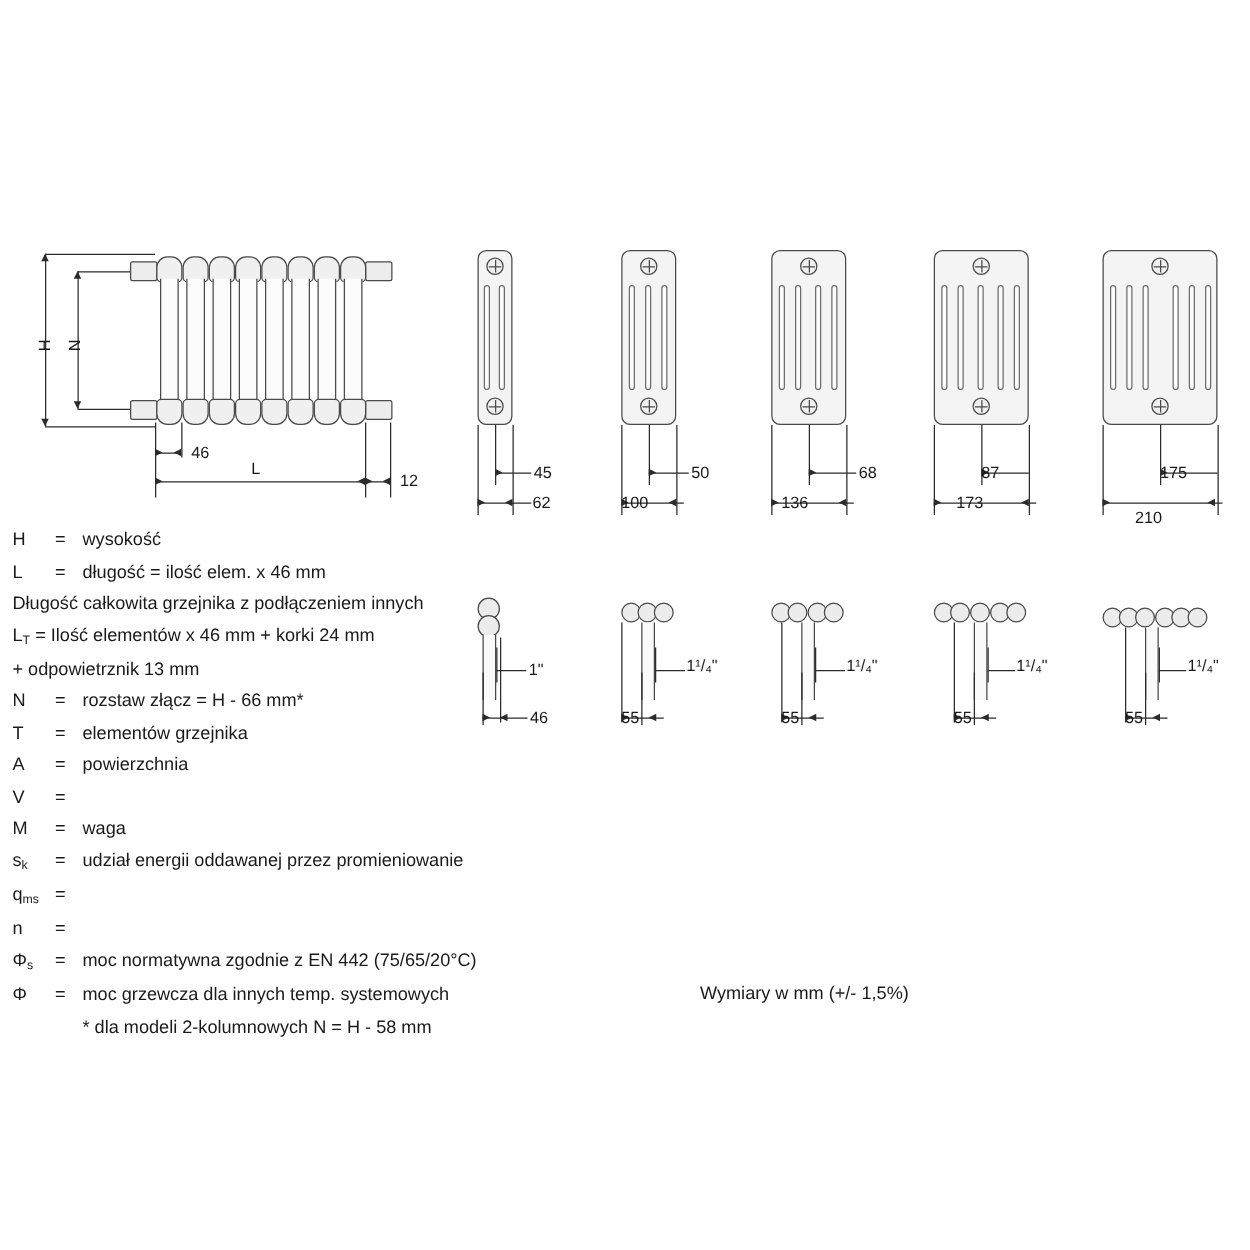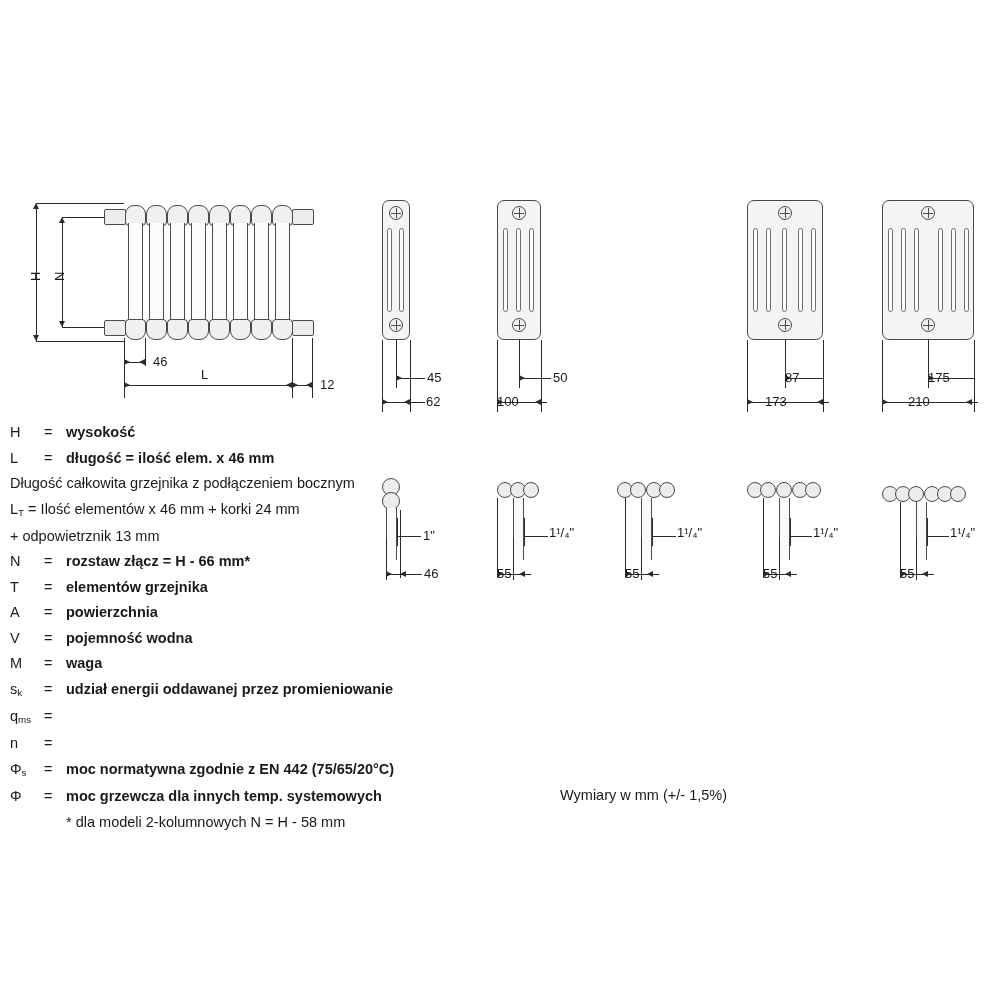--- a/index.html
+++ b/index.html
@@ -44,21 +44,20 @@
     width: 34px;
     flex: 0 0 34px;
     white-space: nowrap;
   }
   .legend-eq {
     width: 22px;
     flex: 0 0 22px;
   }
   .legend-txt {
     flex: 1 1 auto;
-    font-weight: bold;
   }
   .legend-full {
     margin-bottom: 11px;
     white-space: nowrap;
   }
   .legend-indent {
     margin-bottom: 11px;
     padding-left: 56px;
   }
   sub {
@@ -281,20 +280,42 @@
     <div class="abs hline" style="left:34px; top:178px; width:32px;"></div>
     <div class="arrow-r" style="left:34px; top:175px;"></div>
     <div class="dim-label" style="left:68px; top:170px;">50</div>
 
     <div class="abs hline" style="left:12px; top:202px; width:50px;"></div>
     <div class="arrow-r" style="left:12px; top:199px;"></div>
     <div class="arrow-l" style="left:50px; top:199px;"></div>
     <div class="dim-label" style="left:12px; top:194px;">100</div>
   </div>
 
+  <div class="sec" style="left:605px; top:200px; width:130px; height:220px;">
+    <div class="sec-body" style="left:12px; top:0; width:60px; height:140px;"></div>
+    <div class="sec-tube" style="left:18px; top:28px; width:5px; height:84px;"></div>
+    <div class="sec-tube" style="left:31px; top:28px; width:5px; height:84px;"></div>
+    <div class="sec-tube" style="left:47px; top:28px; width:5px; height:84px;"></div>
+    <div class="sec-tube" style="left:60px; top:28px; width:5px; height:84px;"></div>
+    <div class="nipple" style="left:35px; top:6px; width:14px; height:14px;"></div>
+    <div class="nipple" style="left:35px; top:118px; width:14px; height:14px;"></div>
+
+    <div class="abs vline" style="left:12px; top:140px; height:72px;"></div>
+    <div class="abs vline" style="left:72px; top:140px; height:72px;"></div>
+    <div class="abs vline" style="left:42px; top:140px; height:48px;"></div>
+
+    <div class="abs hline" style="left:42px; top:178px; width:38px;"></div>
+    <div class="arrow-r" style="left:42px; top:175px;"></div>
+    <div class="dim-label" style="left:82px; top:170px;">68</div>
+
+    <div class="abs hline" style="left:12px; top:202px; width:66px;"></div>
+    <div class="arrow-r" style="left:12px; top:199px;"></div>
+    <div class="arrow-l" style="left:66px; top:199px;"></div>
+    <div class="dim-label" style="left:20px; top:194px;">136</div>
+  </div>
 
   <div class="sec" style="left:735px; top:200px; width:135px; height:220px;">
     <div class="sec-body" style="left:12px; top:0; width:76px; height:140px;"></div>
     <div class="sec-tube" style="left:18px; top:28px; width:5px; height:84px;"></div>
     <div class="sec-tube" style="left:31px; top:28px; width:5px; height:84px;"></div>
     <div class="sec-tube" style="left:47px; top:28px; width:5px; height:84px;"></div>
     <div class="sec-tube" style="left:63px; top:28px; width:5px; height:84px;"></div>
     <div class="sec-tube" style="left:76px; top:28px; width:5px; height:84px;"></div>
     <div class="nipple" style="left:43px; top:6px; width:14px; height:14px;"></div>
     <div class="nipple" style="left:43px; top:118px; width:14px; height:14px;"></div>
@@ -328,21 +349,21 @@
     <div class="abs vline" style="left:104px; top:140px; height:72px;"></div>
     <div class="abs vline" style="left:58px; top:140px; height:48px;"></div>
 
     <div class="abs hline" style="left:58px; top:178px; width:46px;"></div>
     <div class="arrow-r" style="left:58px; top:175px;"></div>
     <div class="dim-label" style="left:58px; top:170px;">175</div>
 
     <div class="abs hline" style="left:12px; top:202px; width:96px;"></div>
     <div class="arrow-r" style="left:12px; top:199px;"></div>
     <div class="arrow-l" style="left:96px; top:199px;"></div>
-    <div class="dim-label" style="left:38px; top:194px;">210</div>
+    <div class="dim-label" style="left:38px; top:206px;">210</div>
   </div>
 
   <div class="plan" style="left:370px; top:478px; width:110px; height:120px;">
     <div class="plan-circ" style="left:12px; top:0; width:18px; height:18px;"></div>
     <div class="plan-circ" style="left:12px; top:14px; width:18px; height:18px;"></div>
     <div class="plan-pipe" style="left:16px; top:30px; width:11px; height:52px;"></div>
 
     <div class="abs vline" style="left:16px; top:60px; height:42px;"></div>
     <div class="abs vline" style="left:27px; top:40px; height:28px;"></div>
     <div class="abs vline" style="left:30px; top:32px; height:68px;"></div>
@@ -445,21 +466,21 @@
       <div class="legend-eq">=</div>
       <div class="legend-txt">wysokość</div>
     </div>
 
     <div class="legend-row">
       <div class="legend-sym">L</div>
       <div class="legend-eq">=</div>
       <div class="legend-txt">długość = ilość elem. x 46 mm</div>
     </div>
 
-    <div class="legend-full">Długość całkowita grzejnika z podłączeniem bocznym</div>
+    <div class="legend-full">Długość całkowita grzejnika z podłączeniem innych</div>
 
     <div class="legend-full"><span>L</span><sub>T</sub><span> = Ilość elementów x 46 mm + korki 24 mm</span></div>
 
     <div class="legend-full">+ odpowietrznik 13 mm</div>
 
     <div class="legend-row">
       <div class="legend-sym">N</div>
       <div class="legend-eq">=</div>
       <div class="legend-txt">rozstaw złącz = H - 66 mm*</div>
     </div>
@@ -469,21 +490,20 @@
       <div class="legend-txt">elementów grzejnika</div>
     </div>
     <div class="legend-row">
       <div class="legend-sym">A</div>
       <div class="legend-eq">=</div>
       <div class="legend-txt">powierzchnia</div>
     </div>
     <div class="legend-row">
       <div class="legend-sym">V</div>
       <div class="legend-eq">=</div>
-      <div class="legend-txt">pojemność wodna</div>
     </div>
     <div class="legend-row">
       <div class="legend-sym">M</div>
       <div class="legend-eq">=</div>
       <div class="legend-txt">waga</div>
     </div>
 
     <div class="legend-row">
       <div class="legend-sym"><span>s</span><sub>k</sub></div>
       <div class="legend-eq">=</div>

